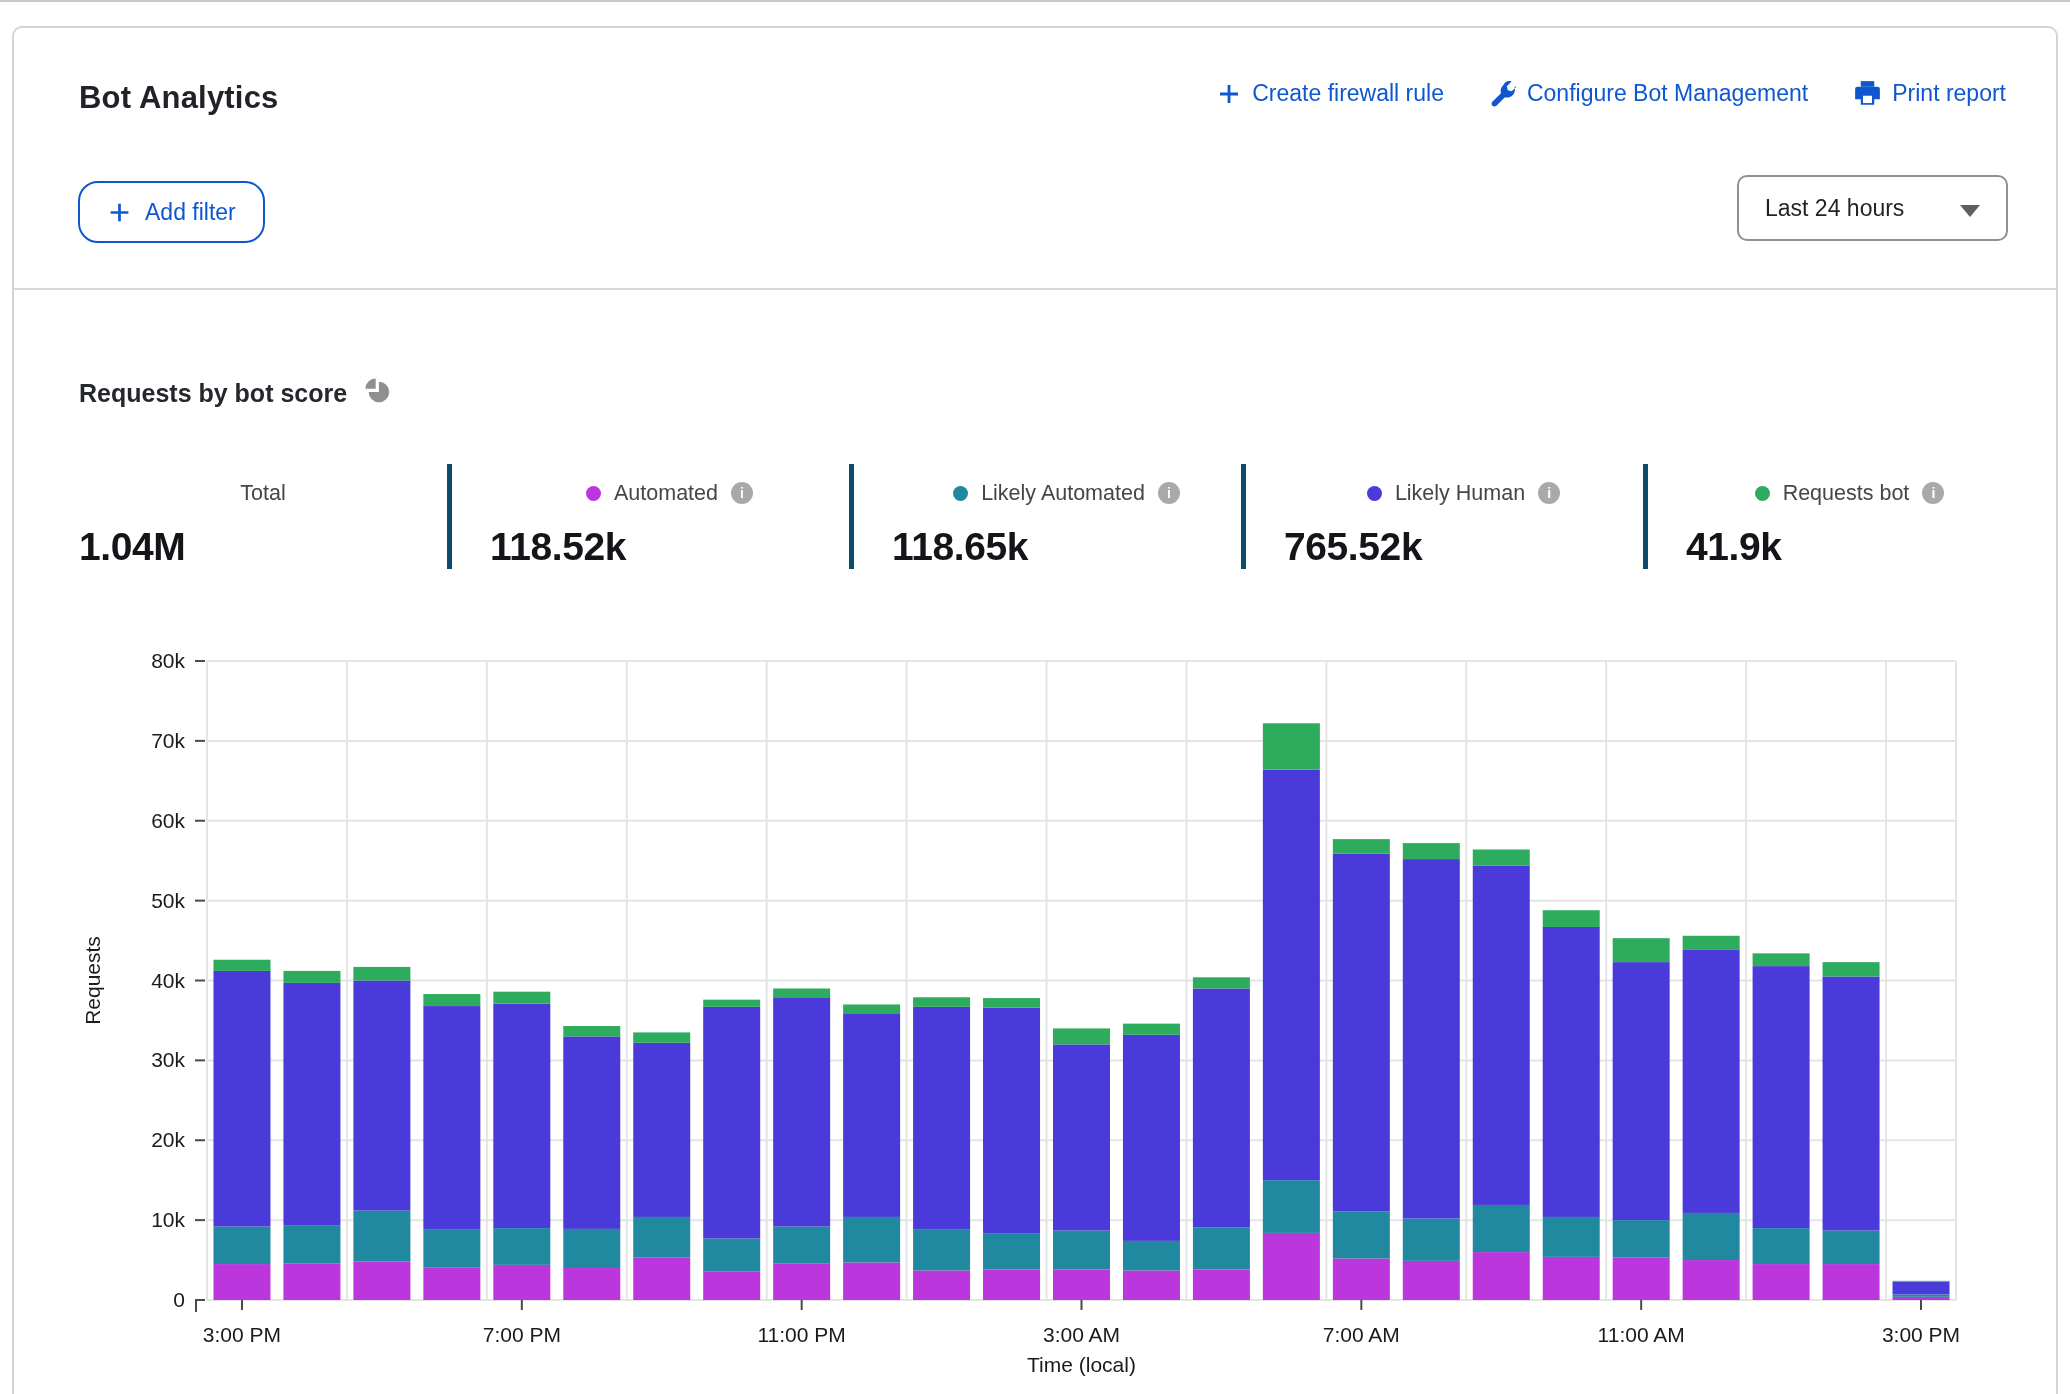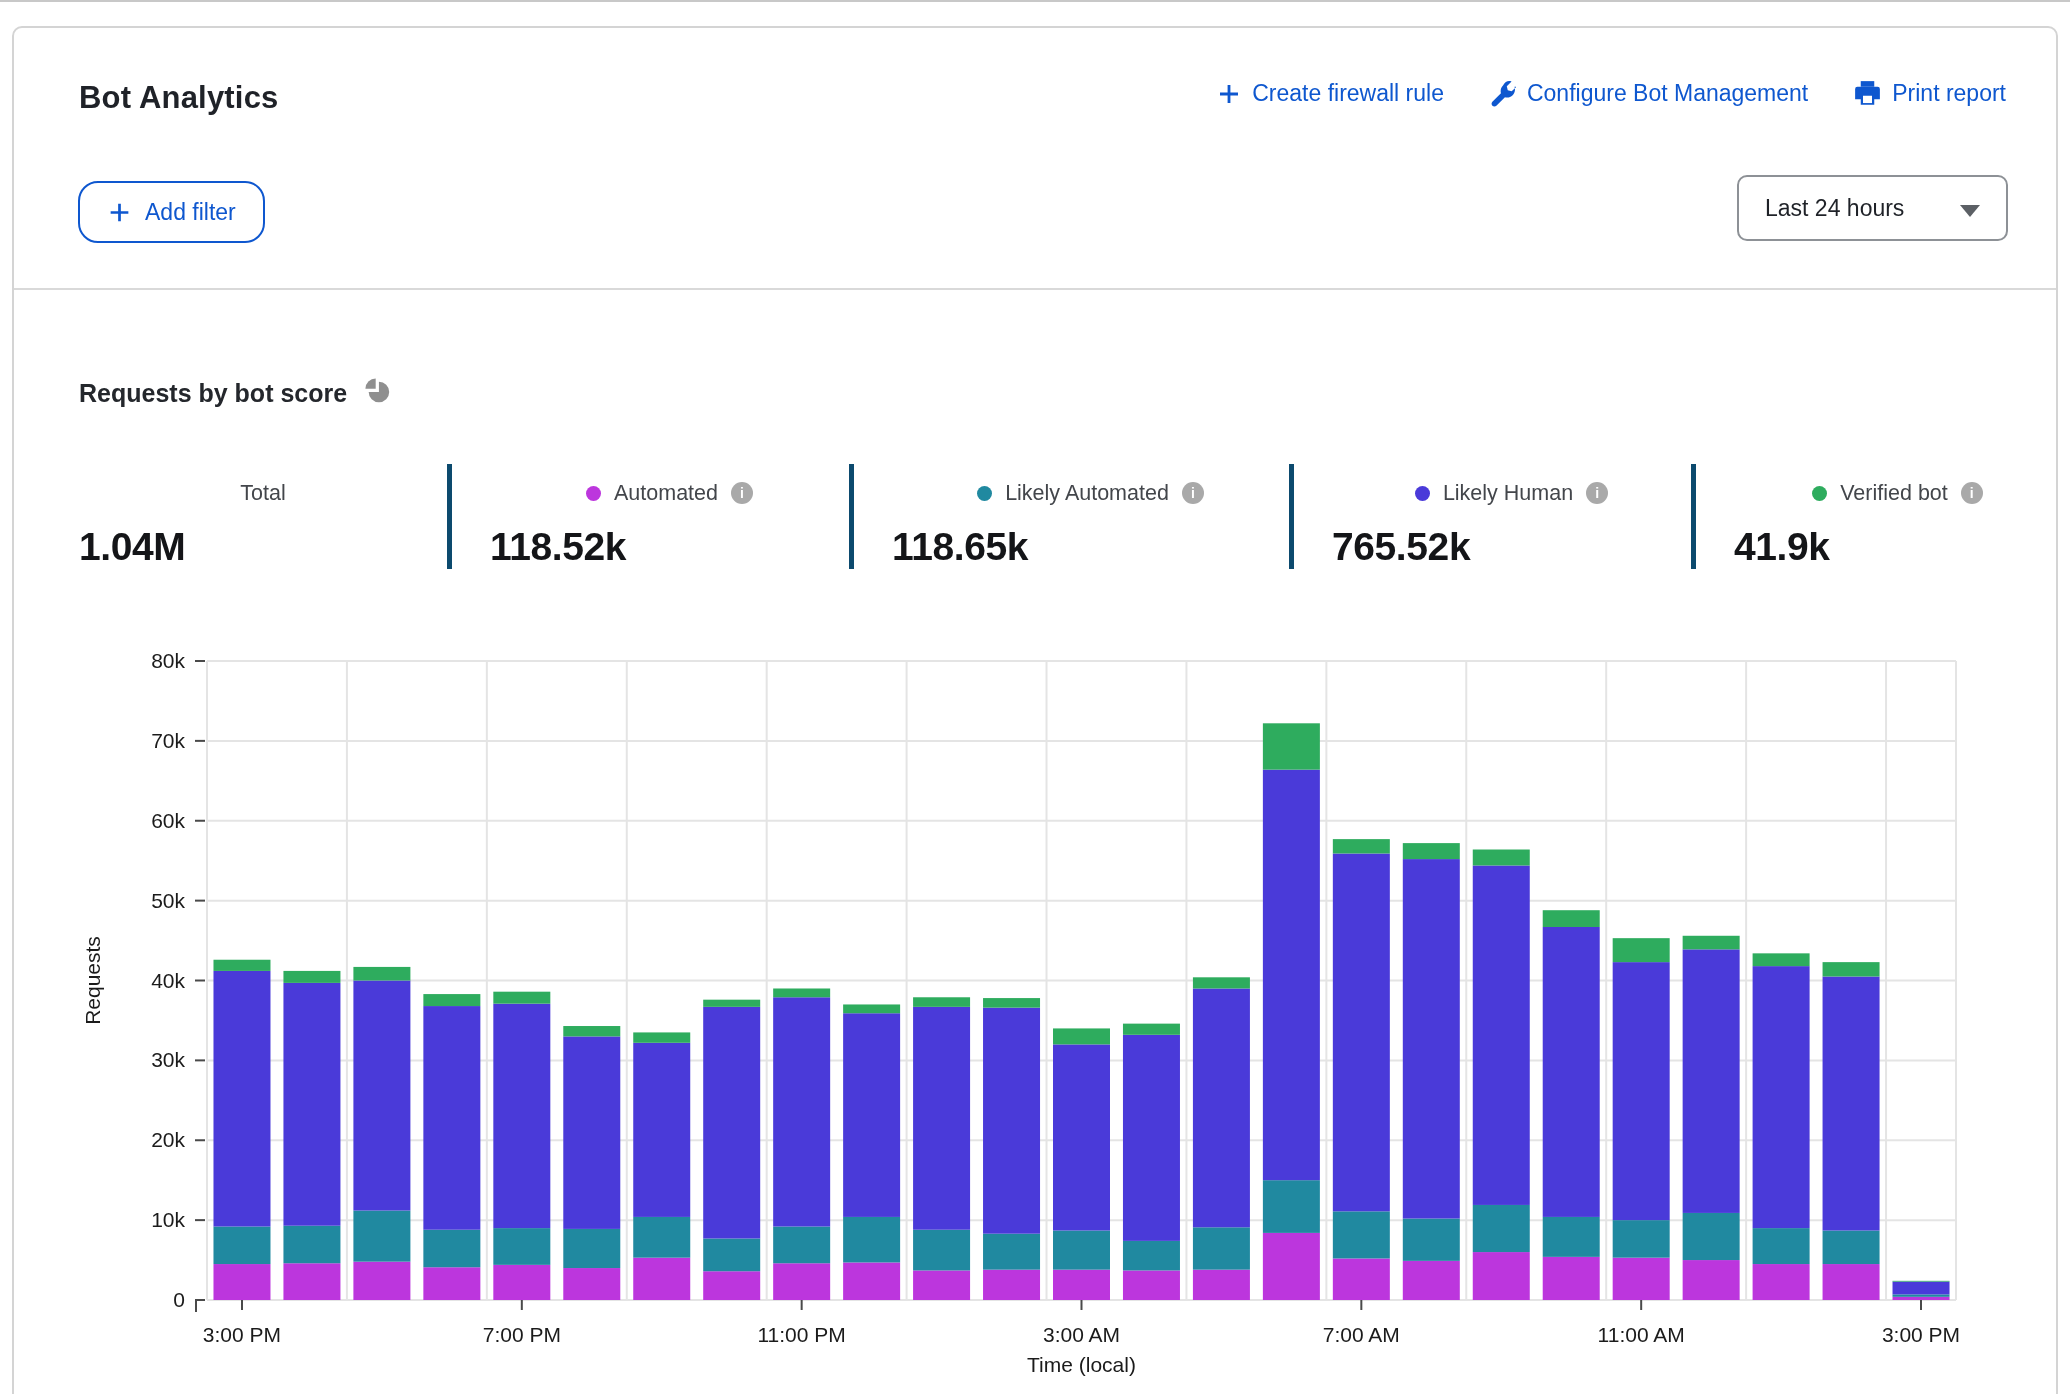--- a/index.html
+++ b/index.html
@@ -33,21 +33,21 @@
 
   
   .section-title-row { position:absolute; left:65px; top:349px; display:flex;
                        align-items:center; gap:17px; }
   .section-title { font-size:25px; font-weight:700; color:#24272c; }
   .stats { position:absolute; left:65px; top:436px; display:flex; }
   .stat-col { padding-right:0; }
   .stat-col + .stat-col { border-left:5px solid #0c4a6e; padding-left:38px; }
   .stat-col.c1 { width:368px; }
   .stat-col.c2 { width:402px; }
-  .stat-col.c3 { width:440px; }
+  .stat-col.c3 { width:392px; }
   .stat-col.c4 { width:402px; }
   .stat-col.c5 { width:370px; }
   .stat-label-row { display:flex; align-items:center; gap:13px; height:30px; margin-top:14px;justify-content:center; }
   .stat-label { font-size:21.5px; color:#43464b; }
   .stat-dot { width:15px; height:15px; border-radius:50%; flex:0 0 auto; }
   .info-icon { width:22px; height:22px; border-radius:50%; background:#a9a9a9; color:#fff;
                font-size:14px; font-weight:700; display:inline-flex; align-items:center;
                justify-content:center; cursor:pointer; }
   .stat-value { font-size:39px; font-weight:700; color:#141518; margin-top:17px;
                 letter-spacing:-.4px; }
@@ -147,21 +147,21 @@
       <div class="stat-label-row">
         <span class="stat-dot" style="background: rgb(74, 58, 217);"></span>
         <span class="stat-label">Likely Human</span>
         <span class="info-icon">i</span>
       </div>
       <div class="stat-value">765.52k</div>
     </div>
     <div class="stat-col c5">
       <div class="stat-label-row">
         <span class="stat-dot" style="background: rgb(46, 172, 94);"></span>
-        <span class="stat-label">Verified bot</span>
+        <span class="stat-label">Requests bot</span>
         <span class="info-icon">i</span>
       </div>
       <div class="stat-value">41.9k</div>
     </div>
   </div>
 </div>
 
 <svg id="chart-svg" width="2070" height="794" viewBox="0 0 2070 794">
     <line x1="207" y1="61" x2="207" y2="700" stroke="#e4e4e4" stroke-width="2"></line>
     <line x1="346.91999999999996" y1="61" x2="346.91999999999996" y2="700" stroke="#e4e4e4" stroke-width="2"></line>

